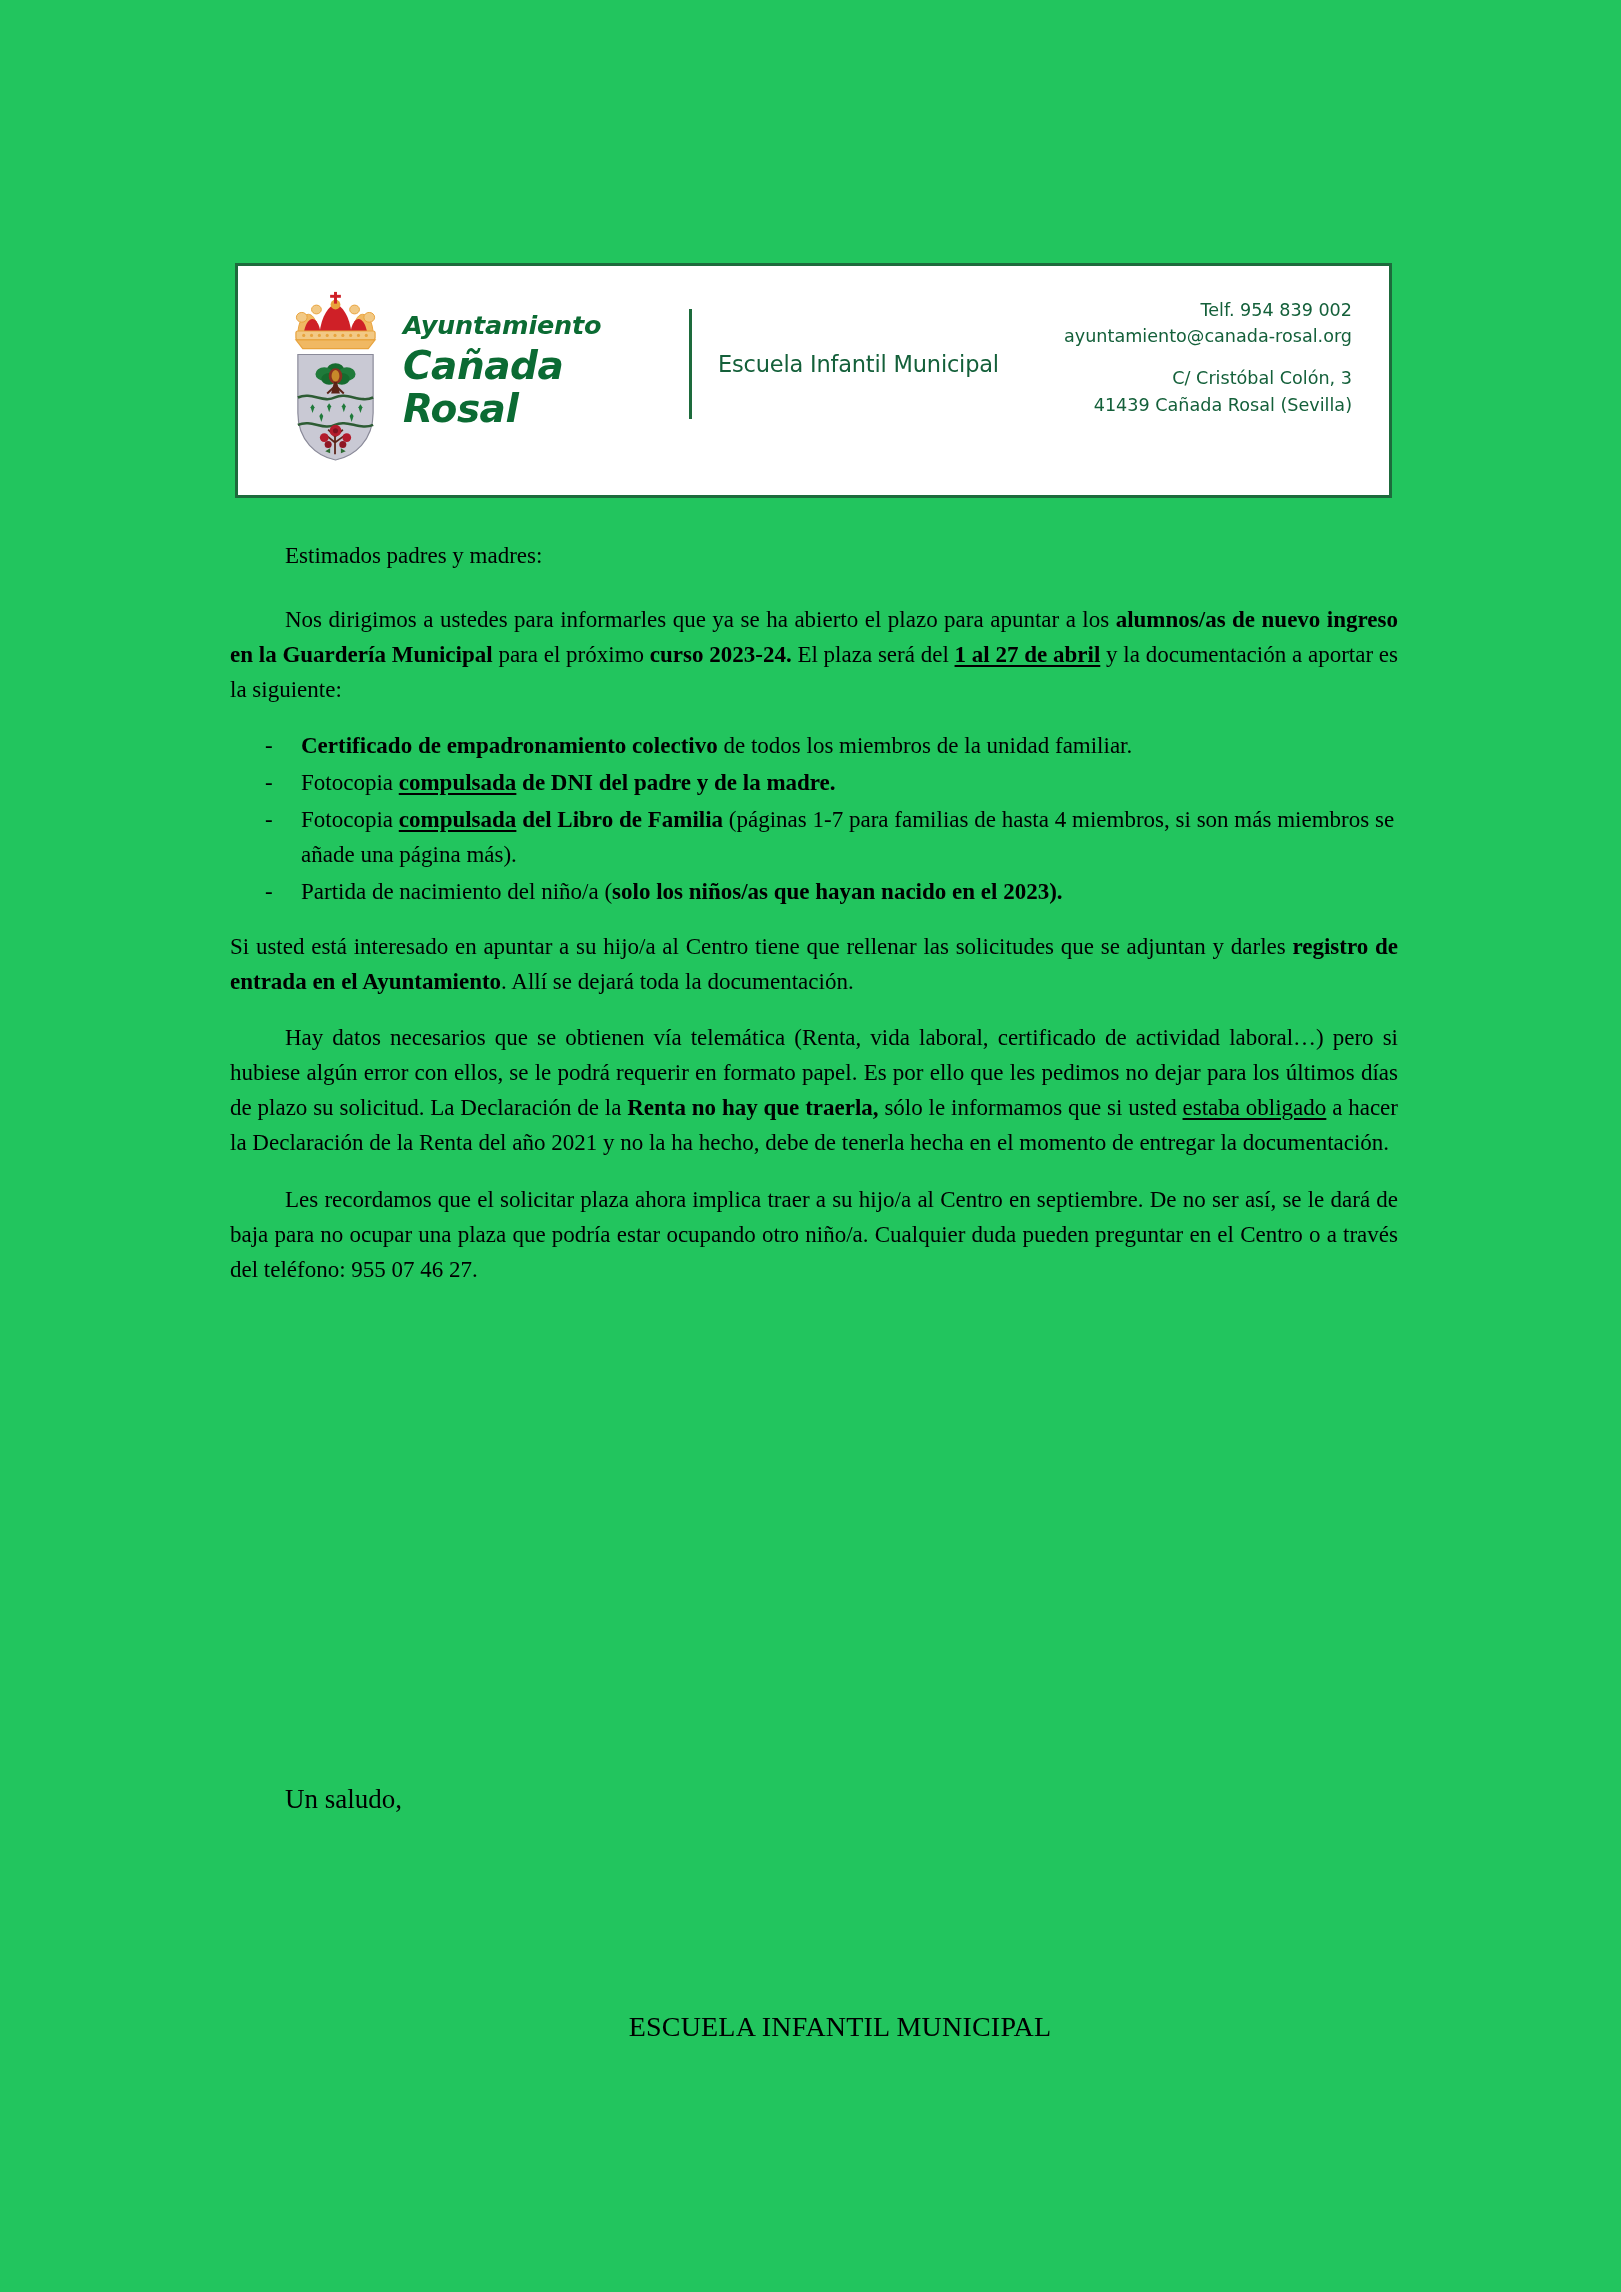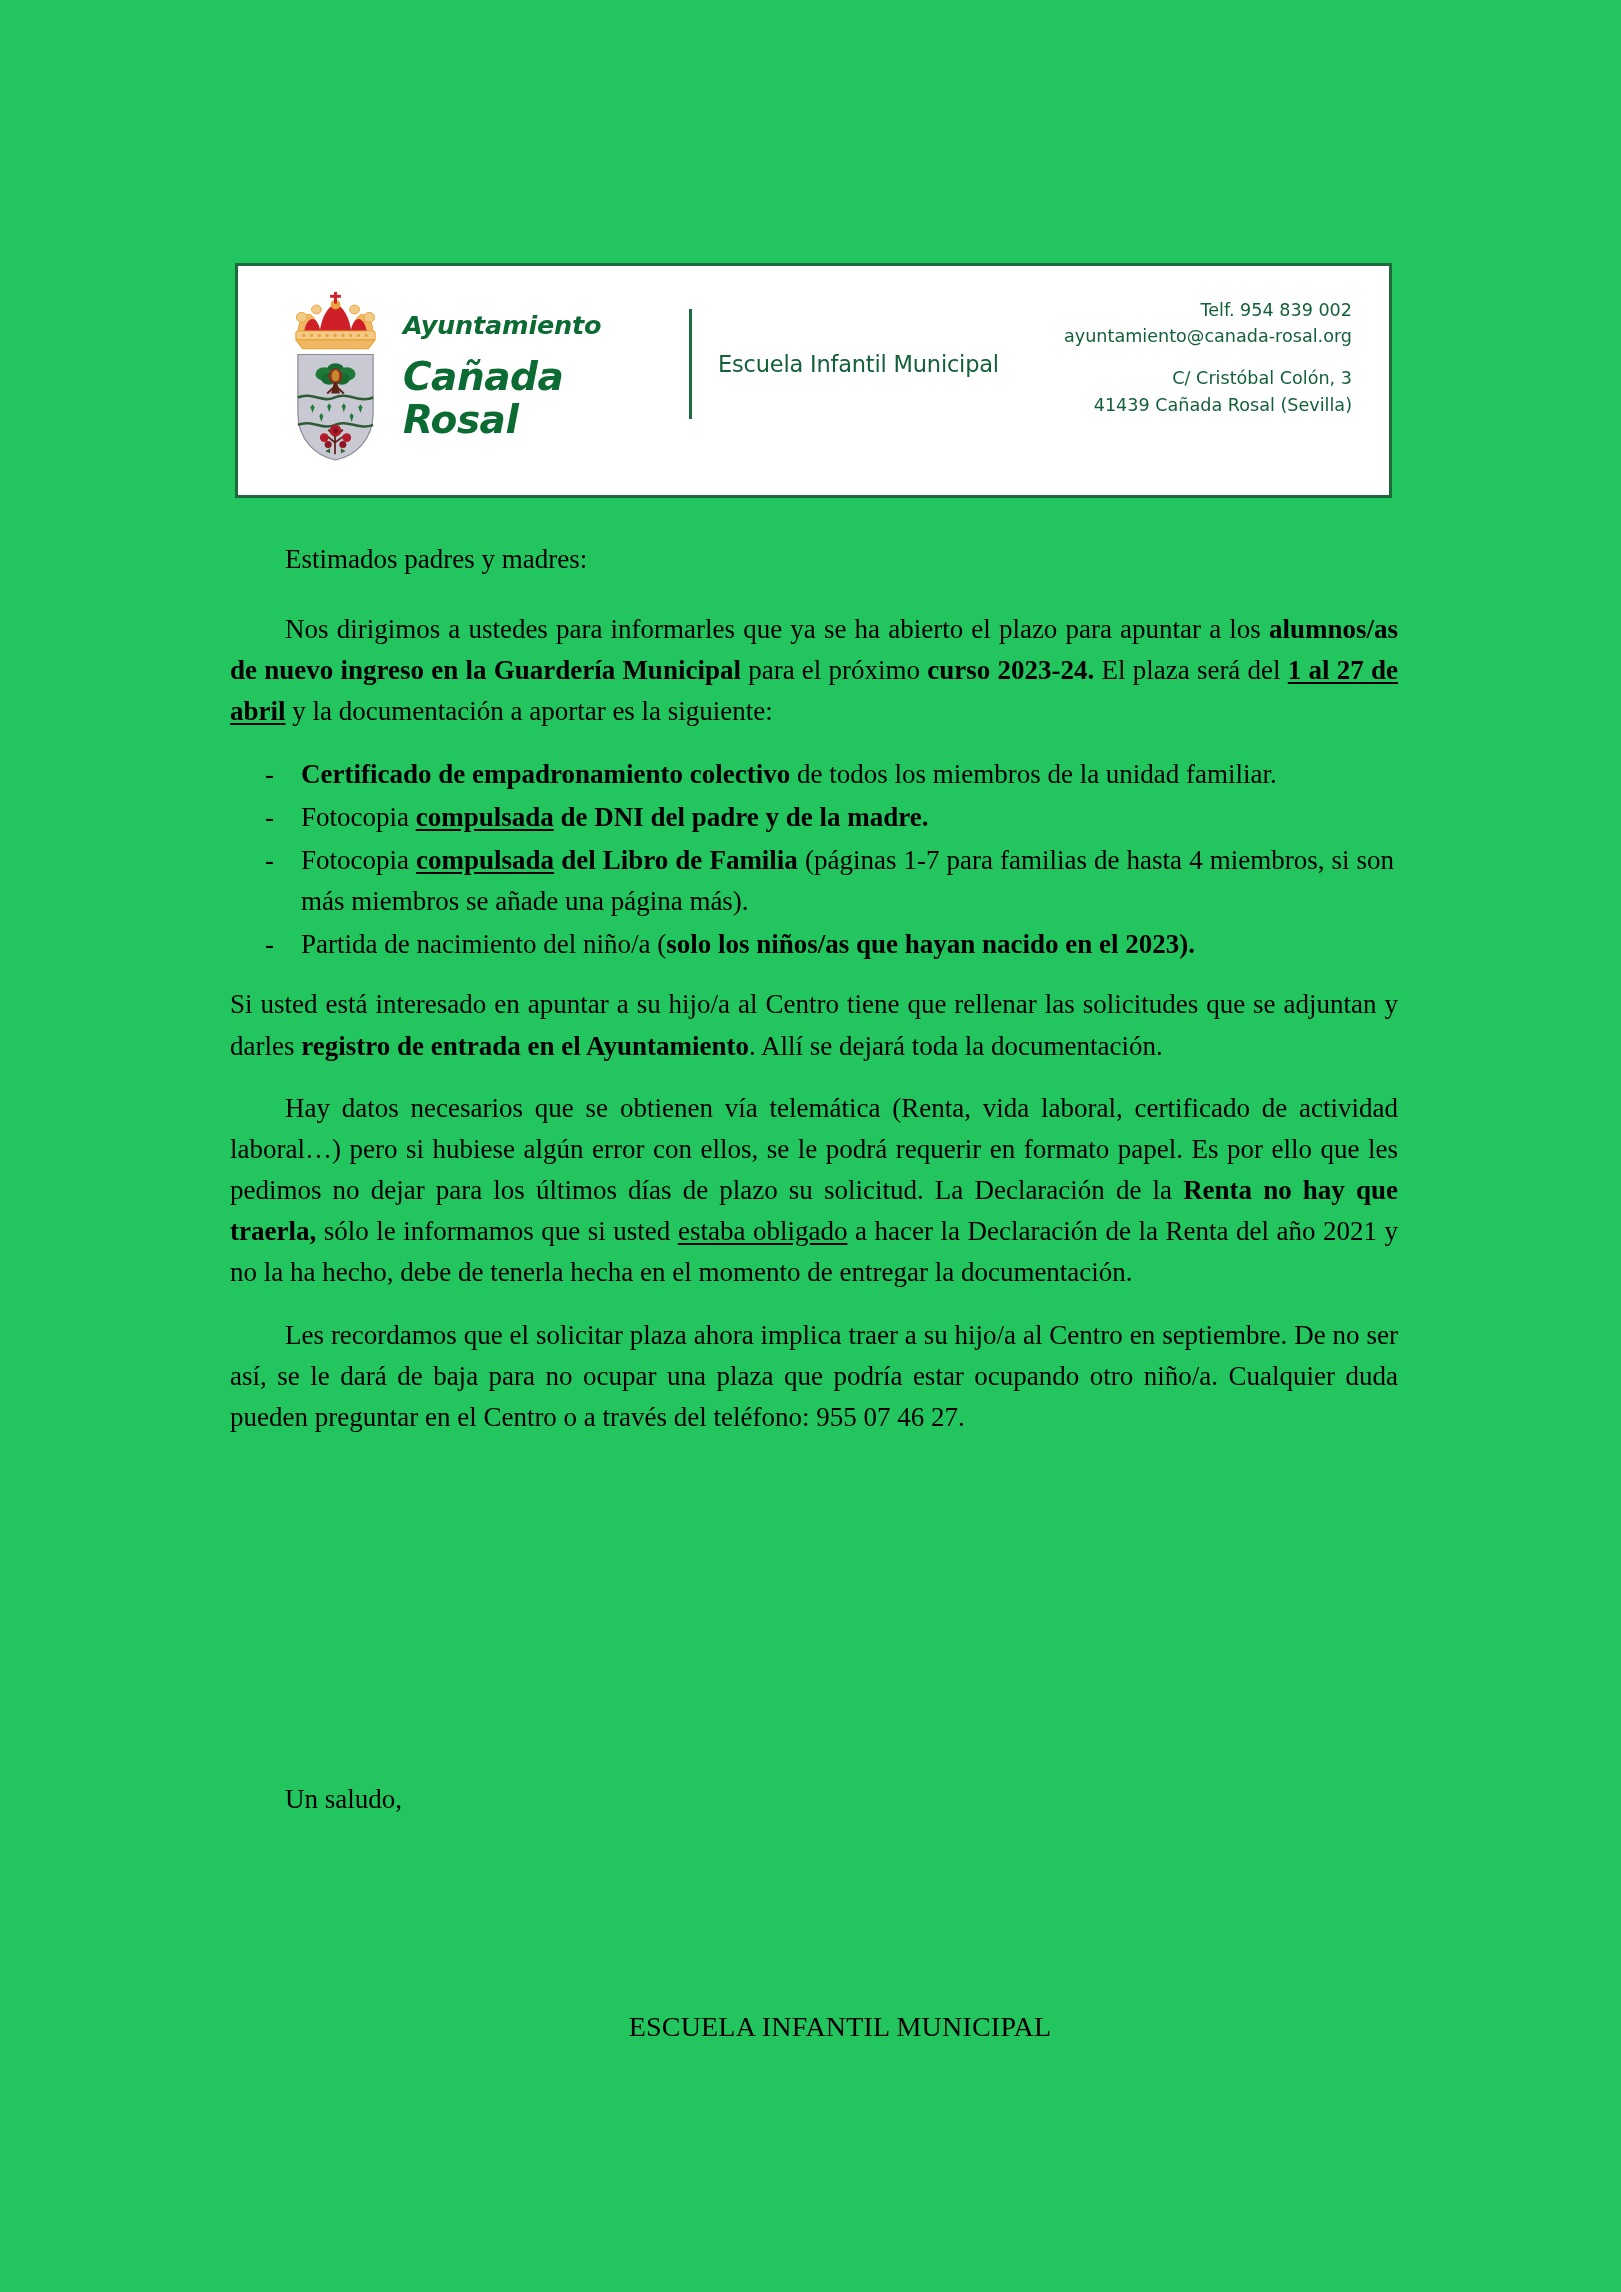--- a/index.html
+++ b/index.html
@@ -64,21 +64,21 @@
   }
   .wordmark .wm-top {
     font-size: 25.5px;
     letter-spacing: -0.2px;
     display: block;
   }
   .wordmark .wm-bottom {
     font-size: 39px;
     letter-spacing: -0.5px;
     display: block;
-    margin-top: 15px;
+    margin-top: 4px;
   }
 
   
   .divider {
     position: absolute;
     left: 451px;
     top: 43px;
     width: 2.9px;
     height: 110px;
     background: #1d6b3c;
@@ -110,21 +110,21 @@
   .contact .c-line { display: block; font-size: 17.6px; white-space: nowrap; }
   .contact .c-gap { display: block; height: 15.7px; }
   .contact .c-bold { font-weight: normal; font-size: 17.6px; }
 
   
   .body-text {
     position: absolute;
     left: 230px;
     top: 539px;
     width: 1168px;
-    font-size: 27px;
+    font-size: 23px;
     line-height: 1.52;
     color: #000;
   }
 
   p.para {
     margin: 0 0 21.6px 0;
     text-align: justify;
     text-justify: inter-word;
   }
   p.para.indent { text-indent: 55px; }

